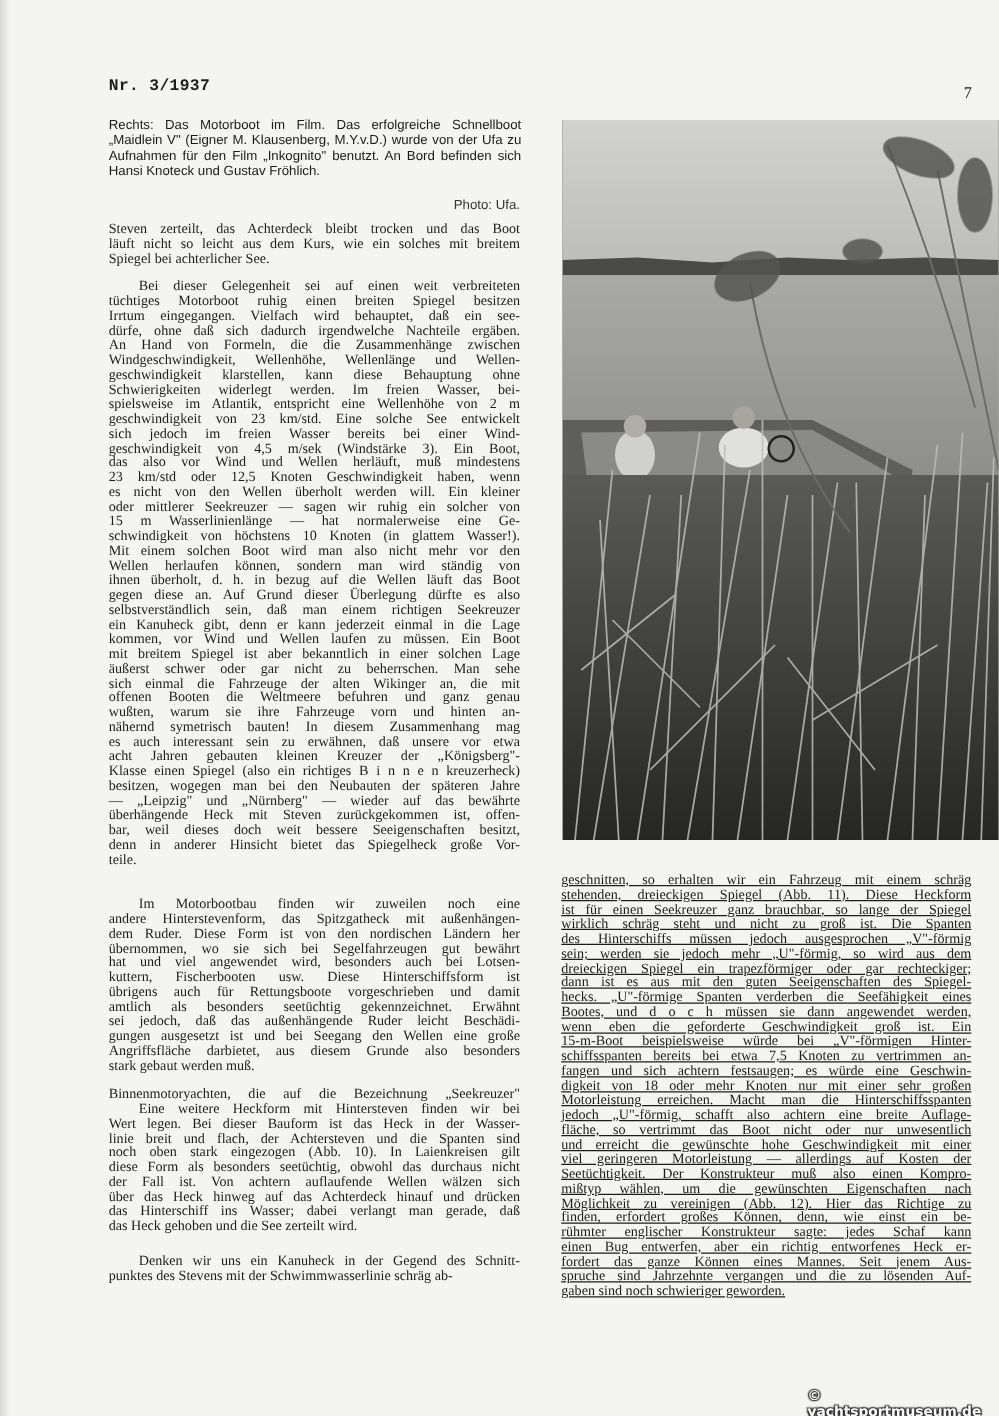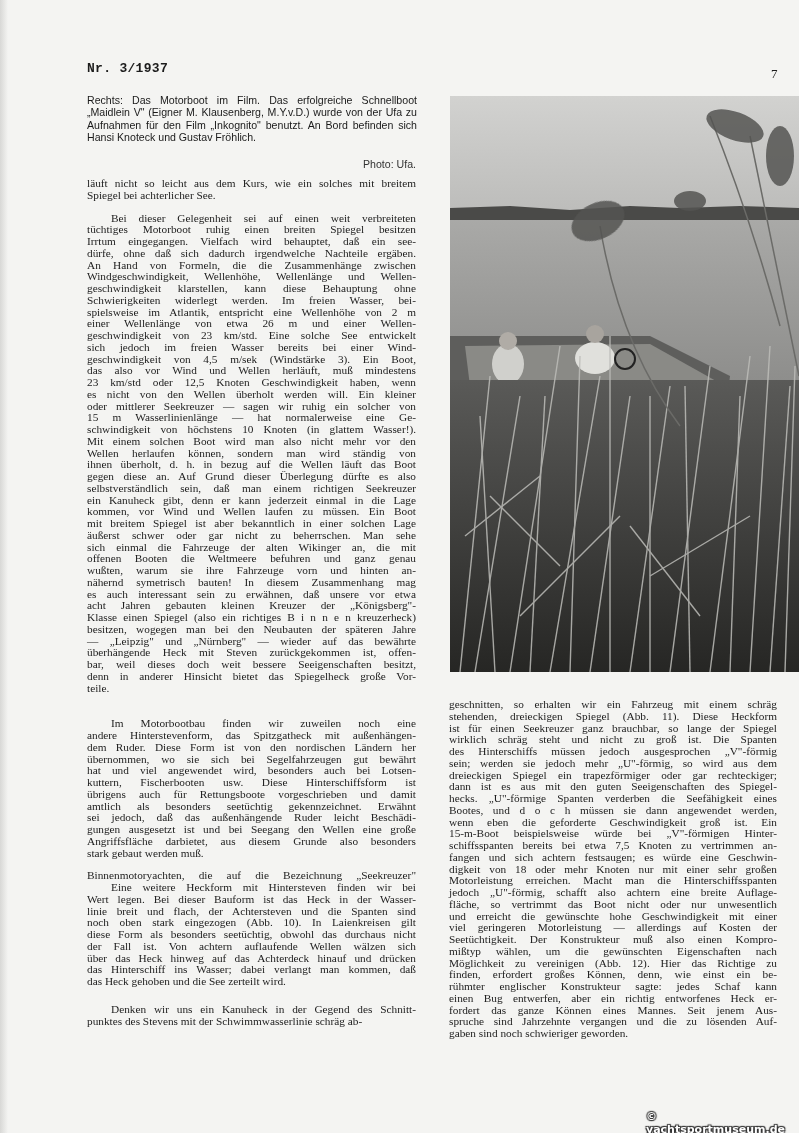--- a/index.html
+++ b/index.html
@@ -63,34 +63,34 @@
 <div class="page-edge"></div>
 
 <div class="issue">Nr. 3/1937</div>
 <div class="pageno">7</div>
 
 <div class="caption">Rechts: Das Motorboot im Film. Das erfolgreiche Schnellboot „Maidlein V" (Eigner M. Klausenberg, M.Y.v.D.) wurde von der Ufa zu Aufnahmen für den Film „Inkognito" benutzt. An Bord befinden sich Hansi Knoteck und Gustav Fröhlich.</div>
 <div class="caption-credit">Photo: Ufa.</div>
 
 <div class="col col-left" id="col-left">
     <p style="text-indent: 0px;">
+      <span class="line">Steven zerteilt, das Achterdeck bleibt trocken und das Boot</span>
       <span class="line">läuft nicht so leicht aus dem Kurs, wie ein solches mit breitem</span>
       <span class="line last">Spiegel bei achterlicher See.</span>
     </p>
     <p class="ind" style="text-indent: 0px;">
       <span class="line" style="padding-left: 24px;">Bei dieser Gelegenheit sei auf einen weit verbreiteten</span>
       <span class="line">tüchtiges Motorboot ruhig einen breiten Spiegel besitzen</span>
       <span class="line">Irrtum eingegangen. Vielfach wird behauptet, daß ein see-</span>
       <span class="line">dürfe, ohne daß sich dadurch irgendwelche Nachteile ergäben.</span>
       <span class="line">An Hand von Formeln, die die Zusammenhänge zwischen</span>
       <span class="line">Windgeschwindigkeit, Wellenhöhe, Wellenlänge und Wellen-</span>
       <span class="line">geschwindigkeit klarstellen, kann diese Behauptung ohne</span>
       <span class="line">Schwierigkeiten widerlegt werden. Im freien Wasser, bei-</span>
       <span class="line">spielsweise im Atlantik, entspricht eine Wellenhöhe von 2 m</span>
-      <span class="line">einer Wellenlänge von etwa 26 m und einer Wellen-</span>
       <span class="line">geschwindigkeit von 23 km/std. Eine solche See entwickelt</span>
       <span class="line">sich jedoch im freien Wasser bereits bei einer Wind-</span>
       <span class="line">geschwindigkeit von 4,5 m/sek (Windstärke 3). Ein Boot,</span>
       <span class="line">das also vor Wind und Wellen herläuft, muß mindestens</span>
       <span class="line">23 km/std oder 12,5 Knoten Geschwindigkeit haben, wenn</span>
       <span class="line">es nicht von den Wellen überholt werden will. Ein kleiner</span>
       <span class="line">oder mittlerer Seekreuzer — sagen wir ruhig ein solcher von</span>
       <span class="line">15 m Wasserlinienlänge — hat normalerweise eine Ge-</span>
       <span class="line">schwindigkeit von höchstens 10 Knoten (in glattem Wasser!).</span>
       <span class="line">Mit einem solchen Boot wird man also nicht mehr vor den</span>
@@ -132,30 +132,30 @@
     </p>
     <p class="ind" style="text-indent: 0px;">
       <span class="line">Binnenmotoryachten, die auf die Bezeichnung „Seekreuzer"</span>
       <span class="line" style="padding-left: 24px;">Eine weitere Heckform mit Hintersteven finden wir bei</span>
       <span class="line">Wert legen. Bei dieser Bauform ist das Heck in der Wasser-</span>
       <span class="line">linie breit und flach, der Achtersteven und die Spanten sind</span>
       <span class="line">noch oben stark eingezogen (Abb. 10). In Laienkreisen gilt</span>
       <span class="line">diese Form als besonders seetüchtig, obwohl das durchaus nicht</span>
       <span class="line">der Fall ist. Von achtern auflaufende Wellen wälzen sich</span>
       <span class="line">über das Heck hinweg auf das Achterdeck hinauf und drücken</span>
-      <span class="line">das Hinterschiff ins Wasser; dabei verlangt man kommen, daß</span>
+      <span class="line">das Hinterschiff ins Wasser; dabei verlangt man gerade, daß</span>
       <span class="line last">das Heck gehoben und die See zerteilt wird.</span>
     </p>
     <p class="ind" style="text-indent: 0px;">
       <span class="line" style="padding-left: 24px; margin-top: 16px;">Denken wir uns ein Kanuheck in der Gegend des Schnitt-</span>
       <span class="line last">punktes des Stevens mit der Schwimmwasserlinie schräg ab-</span>
     </p>
   </div>
 <div class="col col-right" id="col-right">
-    <p style="text-indent: 0px;">
+    <p style="text-indent: 0px; text-decoration: underline;">
       <span class="line">geschnitten, so erhalten wir ein Fahrzeug mit einem schräg</span>
       <span class="line">stehenden, dreieckigen Spiegel (Abb. 11). Diese Heckform</span>
       <span class="line">ist für einen Seekreuzer ganz brauchbar, so lange der Spiegel</span>
       <span class="line">wirklich schräg steht und nicht zu groß ist. Die Spanten</span>
       <span class="line">des Hinterschiffs müssen jedoch ausgesprochen „V"-förmig</span>
       <span class="line">sein; werden sie jedoch mehr „U"-förmig, so wird aus dem</span>
       <span class="line">dreieckigen Spiegel ein trapezförmiger oder gar rechteckiger;</span>
       <span class="line">dann ist es aus mit den guten Seeigenschaften des Spiegel-</span>
       <span class="line">hecks. „U"-förmige Spanten verderben die Seefähigkeit eines</span>
       <span class="line">Bootes, und d o c h müssen sie dann angewendet werden,</span>

